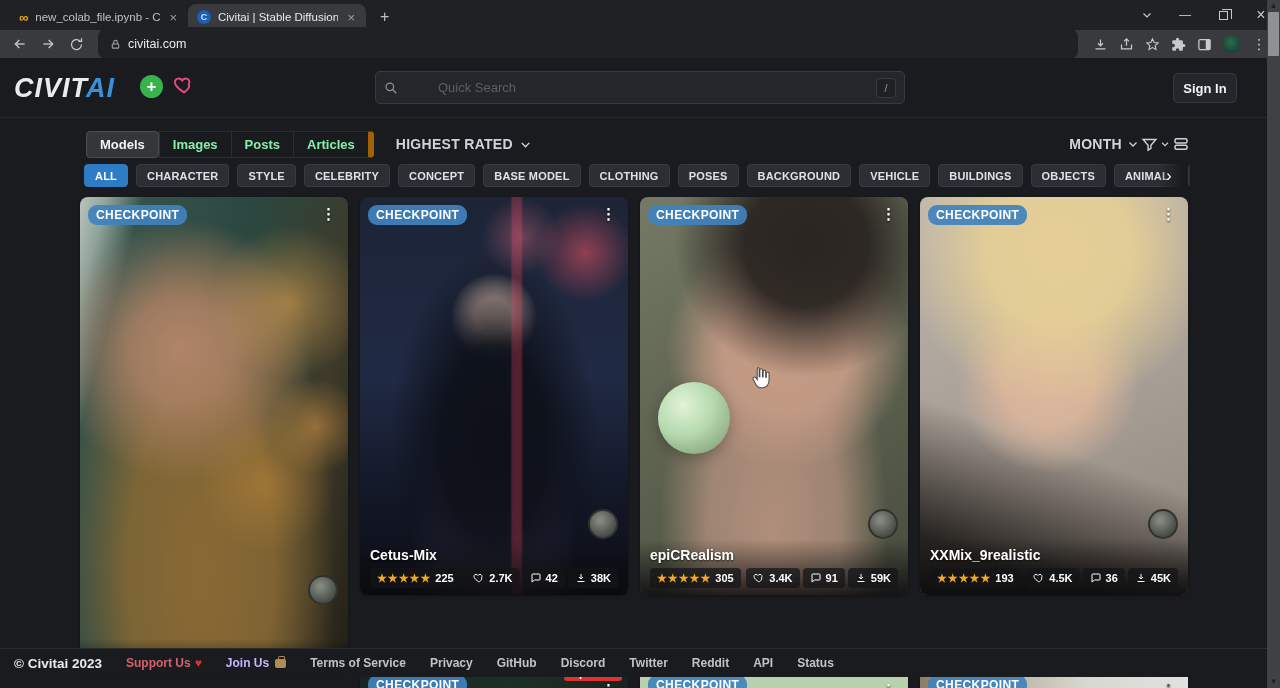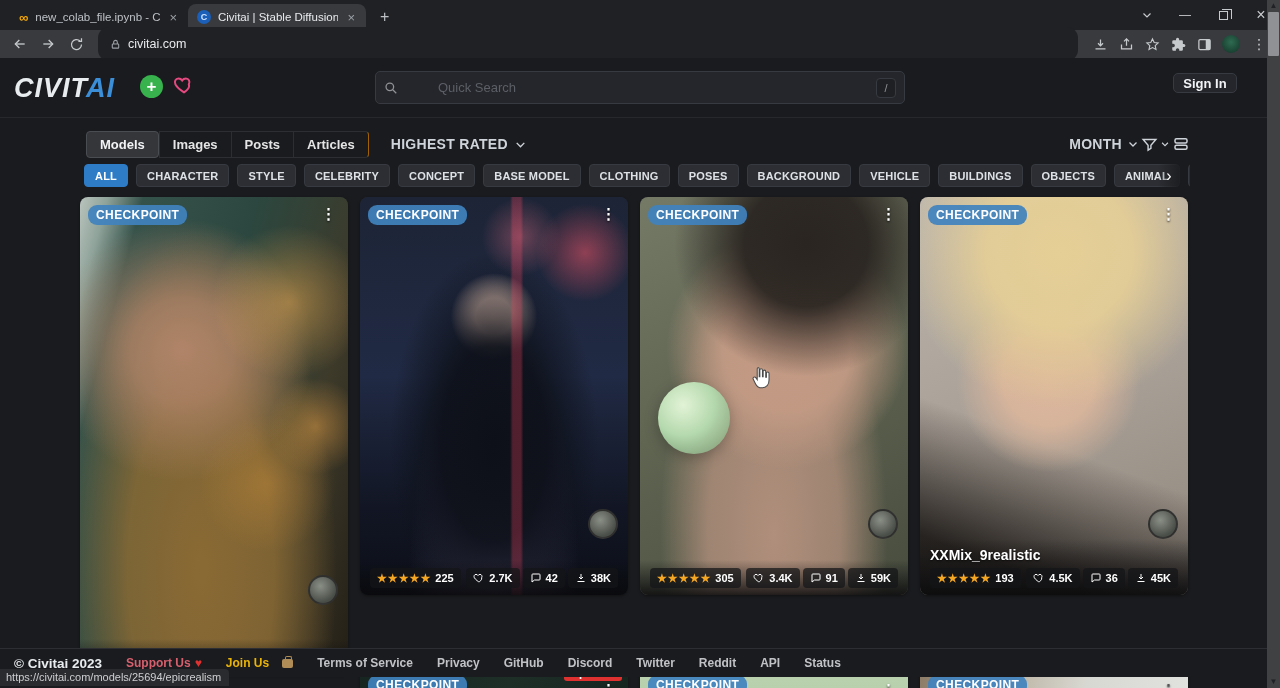--- a/index.html
+++ b/index.html
@@ -34,28 +34,28 @@
   .page { position:absolute; top:58px; left:0; width:1280px; height:630px; background:#1a1b1e; }
   .site-header { position:absolute; top:0; left:0; width:100%; height:60px; border-bottom:1px solid #26282c; }
   .logo { position:absolute; left:14px; top:15px; font-size:27px; font-weight:800; letter-spacing:1px; font-style:italic; }
   .logo .lg1 { color:#e9ecef; } .logo .lg2 { color:#3b8fd9; }
   .plus-btn { position:absolute; left:140px; top:17px; width:23px; height:23px; border-radius:50%; background:#37b24d; color:#fff; font-size:17px; line-height:21px; text-align:center; font-weight:bold; border:none; }
   .heart-top { position:absolute; left:172px; top:16px; }
   .searchbox { position:absolute; left:375px; top:13px; width:530px; height:33px; background:#25262b; border:1px solid #373a40; border-radius:5px; display:flex; align-items:center; padding:0 8px; gap:8px; }
   .searchbox input { flex:1; background:transparent; border:none; outline:none; color:#c1c2c5; font-size:13px; font-family:"Liberation Sans",sans-serif;margin-left:32px; }
   .searchbox input::placeholder { color:#5c5f66; }
   .slash-badge { width:20px; height:20px; border:1px solid #373a40; border-radius:4px; background:#1f2023; color:#909296; font-size:11px; display:flex; align-items:center; justify-content:center; }
-  .signin-btn { position:absolute; right:43px; top:15px; width:64px; height:20px; background:#25262b; border:1px solid #373a40; border-radius:5px; color:#f1f3f5; font-size:13px; font-weight:600; }
+  .signin-btn { position:absolute; right:43px; top:15px; width:64px; height:30px; background:#25262b; border:1px solid #373a40; border-radius:5px; color:#f1f3f5; font-size:13px; font-weight:600; }
 
   
   .filter-row { position:absolute; top:72px; left:86px; right:90px; height:28px; display:flex; align-items:center; }
   .seg-group { display:flex; align-items:stretch; height:27px; }
-  .seg { background:transparent; border:1px solid #2c2e33; border-right:none; color:#e5e5e5; font-size:13px; font-weight:600; padding:0 13px; font-family:"Liberation Sans",sans-serif; }
+  .seg { background:transparent; border:1px solid #2c2e33; border-right:none; color:#86efac; font-size:13px; font-weight:600; padding:0 13px; font-family:"Liberation Sans",sans-serif; }
   .seg:first-child { border-radius:4px 0 0 4px; }
-  .seg:last-child { border-right:1px solid #a16207; border-radius:0 4px 4px 0; }
+  .seg:last-child { border-right:6px solid #a16207; border-radius:0 4px 4px 0; }
   .seg.active { background:#34363a; border:1px solid #4a4d52; border-radius:4px; color:#f1f3f5; }
   .sort-ctl { display:flex; align-items:center; gap:6px; margin-left:22px; color:#ced4da; font-size:14px; font-weight:700; letter-spacing:.3px; }
   .fr-right { margin-left:auto; display:flex; align-items:center; gap:2px; color:#ced4da; }
   .period-ctl { display:flex; align-items:center; gap:5px; font-size:14px; font-weight:700; letter-spacing:.3px; }
   .icon-btn { display:flex; align-items:center; gap:2px; background:none; border:none; }
 
   .chips-row { position:absolute; top:106px; left:84px; width:1106px; height:24px; overflow:hidden; white-space:nowrap; display:flex; gap:8px; }
   .chip { flex:none; background:#2c2e33; border:1px solid #373a40; color:#dee2e6; font-size:11px; font-weight:700; letter-spacing:.2px; padding:0 10px; height:23px; border-radius:4px; font-family:"Liberation Sans",sans-serif; }
   .chip.active { background:#2e7bc6; border-color:#2e7bc6; color:#fff; }
   .chips-more { position:absolute; top:106px; right:100px; width:22px; height:23px; display:flex; align-items:center; justify-content:center; color:#fff; background:linear-gradient(to right, rgba(26,27,30,0), rgba(26,27,30,.85)); }
@@ -106,21 +106,21 @@
     box-shadow:0 4px 14px rgba(0,0,0,.25); }
   .imgp2 { background:linear-gradient(120deg, #16251f 0%, #1e2f28 40%, #0f1a16 100%); }
   .imgp3 { background:radial-gradient(circle at 50% 120%, #d9c98e 0%, rgba(217,201,142,.85) 40%, transparent 75%), linear-gradient(180deg, #bcd3b0 0%, #9cb894 100%); }
   .imgp4 { background:linear-gradient(100deg, #8a7a66 0%, #b3a894 22%, #d8d8d2 55%, #e4e6e3 100%); }
 
   
   .site-footer { position:absolute; left:0; right:13px; top:590px; height:29px; background:#1a1b1e; border-top:1px solid #2c2e33; display:flex; align-items:center; padding:0 14px; gap:24px; z-index:50; }
   .copyright { color:#e9ecef; font-size:13.5px; font-weight:700; }
   .flink { color:#c1c2c5; font-size:12px; font-weight:600; text-decoration:none; }
   .flink-support { color:#d6606e; display:flex; align-items:center; gap:4px; }
-  .flink-join { color:#eab308; display:flex; align-items:center; gap:13px; }
+  .flink-join { color:#c4b5fd; display:flex; align-items:center; gap:6px; }
   .heart-red { color:#e03131; font-size:12px; }
   .brief { display:inline-block; width:11px; height:9px; background:#b08d57; border-radius:2px; position:relative; }
   .brief::before { content:""; position:absolute; top:-3px; left:3px; width:5px; height:3px; border:1px solid #b08d57; border-bottom:none; border-radius:2px 2px 0 0; }
   .footer-right { margin-left:auto; display:flex; align-items:center; gap:14px; padding-right:16px; }
   .bugs-link { display:flex; align-items:center; gap:5px; color:#e9ecef; font-size:12.5px; font-weight:600; }
   .ideas-btn { display:flex; align-items:center; gap:5px; background:#4a3a12; border:1px solid #6b540f; border-radius:4px; color:#ffe8a3; font-size:12.5px; font-weight:700; padding:4px 10px; }
 
   .status-bubble { position:absolute; left:0; bottom:2px; background:#2a2b2e; color:#cdced1; font-size:11px; padding:2px 8px 3px 6px; border-radius:0 4px 0 0; z-index:60; }
 
   
@@ -315,20 +315,21 @@
           <div class="card-name">DreamShaper</div>
         </div>
       </div>
 
       <div class="card" style="left:280px; top:0; width:268px; height:398px;">
         <div class="card-img img2"></div>
         <span class="badge-checkpoint">CHECKPOINT</span>
         <button class="card-kebab">⋮</button>
         <span class="creator-avatar" style="bottom:56px;"></span>
         <div class="card-overlay">
+          <div class="card-name">Cetus-Mix</div>
           <div class="card-stats">
             <span class="pill">
                 <span class="stars">★★★★★</span>
                 <span>225</span>
               </span>
             <span class="pill-group">
               <span class="pill">
                 <svg width="12" height="12" viewBox="0 0 24 24" fill="none" stroke="#fff" stroke-width="2">
                     <path d="M12 20s-7-4.4-9.3-8.5C1.1 8.2 2.7 4.8 6 4.8c2 0 3.2 1 4 2.2.8-1.2 2-2.2 4-2.2 3.3 0 4.9 3.4 3.3 6.7C19 15.6 12 20 12 20z"></path>
                   </svg>
@@ -354,20 +355,21 @@
       </div>
 
       <div class="card" style="left:560px; top:0; width:268px; height:398px;">
         <div class="card-img img3">
             <span class="bubble"></span>
           </div>
         <span class="badge-checkpoint">CHECKPOINT</span>
         <button class="card-kebab">⋮</button>
         <span class="creator-avatar" style="bottom:56px;"></span>
         <div class="card-overlay">
+          <div class="card-name">epiCRealism</div>
           <div class="card-stats">
             <span class="pill">
                 <span class="stars">★★★★★</span>
                 <span>305</span>
               </span>
             <span class="pill-group">
               <span class="pill">
                 <svg width="12" height="12" viewBox="0 0 24 24" fill="none" stroke="#fff" stroke-width="2">
                     <path d="M12 20s-7-4.4-9.3-8.5C1.1 8.2 2.7 4.8 6 4.8c2 0 3.2 1 4 2.2.8-1.2 2-2.2 4-2.2 3.3 0 4.9 3.4 3.3 6.7C19 15.6 12 20 12 20z"></path>
                   </svg>
@@ -464,21 +466,20 @@
           <a class="flink">Privacy</a>
           <a class="flink">GitHub</a>
           <a class="flink">Discord</a>
           <a class="flink">Twitter</a>
           <a class="flink">Reddit</a>
           <a class="flink">API</a>
           <a class="flink">Status</a>
         </span>
     </div>
 
-    <div class="status-bubble">https://civitai.com/models/25694/epicrealism</div>
   </div>
 
   <div class="vscroll">
     <span class="arr up">▲</span>
     <span class="thumb"></span>
     <span class="arr down">▼</span>
   </div>
 
   <div class="cursor-hand">
     <svg width="21" height="24" viewBox="0 0 32 36">

